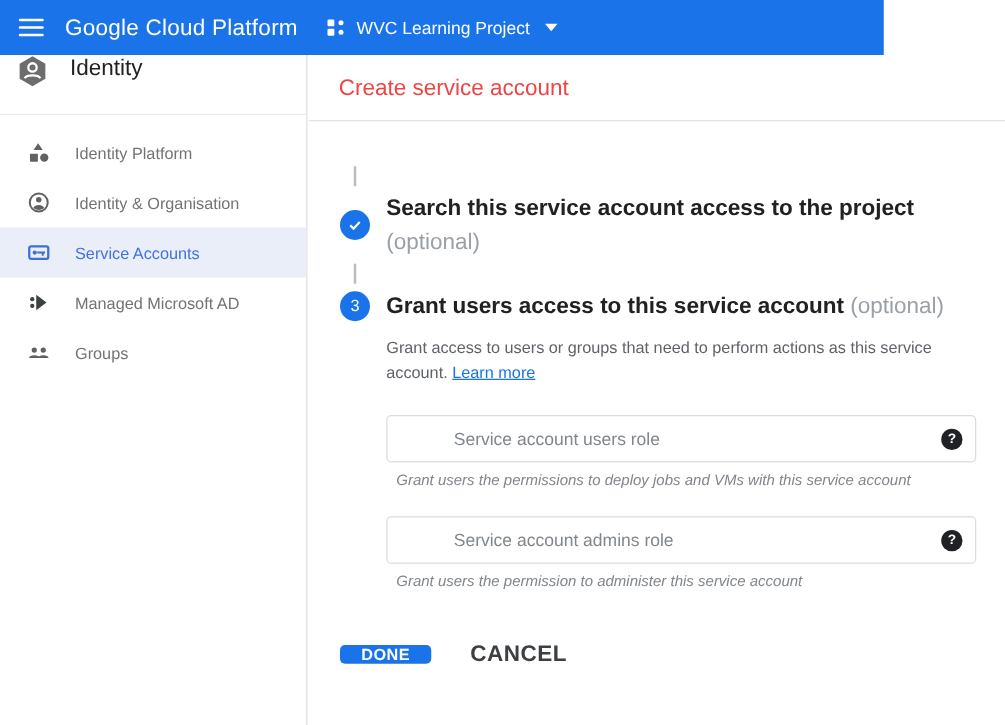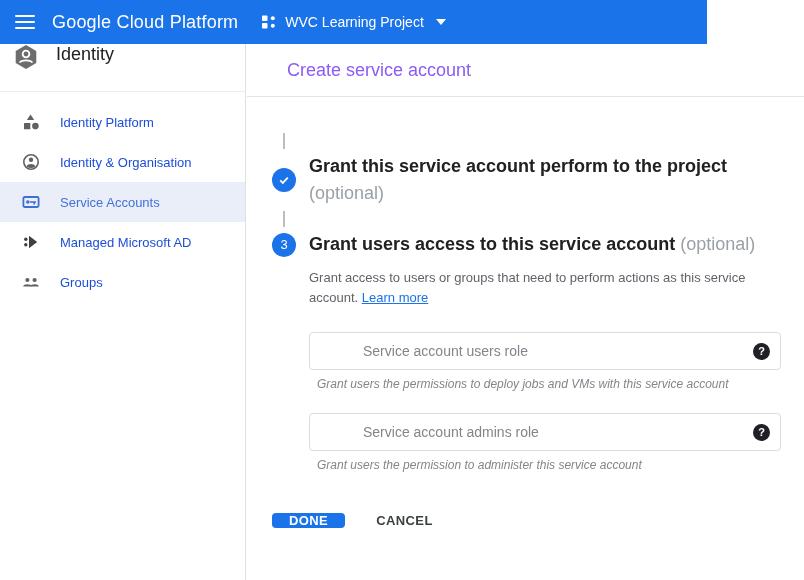--- a/index.html
+++ b/index.html
@@ -33,30 +33,30 @@
     background:#fff; border-right:1px solid #e0e0e0;
   }
   .sidebar-header {
     height:48px; display:flex; align-items:flex-start; padding-left:13px; gap:17px;
     border-bottom:1px solid #ececec;
   }
   .sidebar-title { font-size:18px; color:#212121; }
   .nav { padding-top:10px; }
   .nav-item {
     height:40px; display:flex; align-items:center; padding-left:22px; gap:20px;
-    font-size:13px; color:#1d4ed8; cursor:pointer;
+    font-size:13px; color:#737373; cursor:pointer;
   }
   .nav-item .nav-icon { width:18px; height:18px; flex:none; display:flex; }
   .nav-item.active { background:#e9eef9; color:#4272d9; }
 
   
   .content { position:absolute; top:44px; left:247px; right:0; bottom:0; background:#fff; }
   .content-header {
     height:53px; border-bottom:1px solid #e3e3e3; display:flex; align-items:center;
-    padding-left:40px; font-size:18px; color:#8b5cf6;
+    padding-left:24px; font-size:18px; color:#ef4444;
   }
   .main-body { padding:32px 0 0 25px; }
 
   .step-row { display:flex; align-items:center; }
   .step-circle {
     width:24px; height:24px; border-radius:50%; background:#1a73e8; flex:none;
     display:flex; align-items:center; justify-content:center;
     margin-right:13px; color:#fff; font-size:13px;
   }
   .step-title { font-size:18px; font-weight:bold; color:#212121; white-space:nowrap; line-height:27px; }
@@ -86,21 +86,21 @@
   .helper { margin:7px 0 0 8px; font-size:12px; color:#80868b;font-style:italic; }
 
   .actions { margin-top:40px; display:flex; align-items:center; }
   .btn-done {
     background:#1a73e8; color:#fff; border:none; border-radius:4px;
     font-family:"Liberation Sans", sans-serif; font-size:13px; font-weight:bold;
     padding:0 17px; letter-spacing:.4px; cursor:pointer;
   }
   .btn-cancel {
     background:none; border:none; font-family:"Liberation Sans", sans-serif;
-    font-size:13px; font-weight:bold; color:#3c4043; margin-left:25px;
+    font-size:18px; font-weight:bold; color:#3c4043; margin-left:25px;
     letter-spacing:.4px; cursor:pointer;
   }
 </style>
 </head>
 <body>
 
 <div class="topbar">
   <div class="hamburger">
     <div></div>
       <div></div>
@@ -208,21 +208,21 @@
 
     <div class="connector"></div>
 
     <div class="step-row">
       <div class="step-circle">
         <svg width="14" height="14" viewBox="0 0 24 24">
             <path d="M5.5 12.5 l4.5 4.5 L18.5 8" stroke="#fff" stroke-width="3" fill="none"></path>
           </svg>
       </div>
       <div>
-        <div class="step-title">Grant this service account perform to the project</div>
+        <div class="step-title">Search this service account access to the project</div>
         <div class="step-title optional">(optional)</div>
       </div>
     </div>
     <div class="connector"></div>
 
     <div class="step-row">
       <div class="step-circle">3</div>
       <div class="step-title"><span>Grant users access to this service account</span> <span class="optional">(optional)</span></div>
     </div>
 

